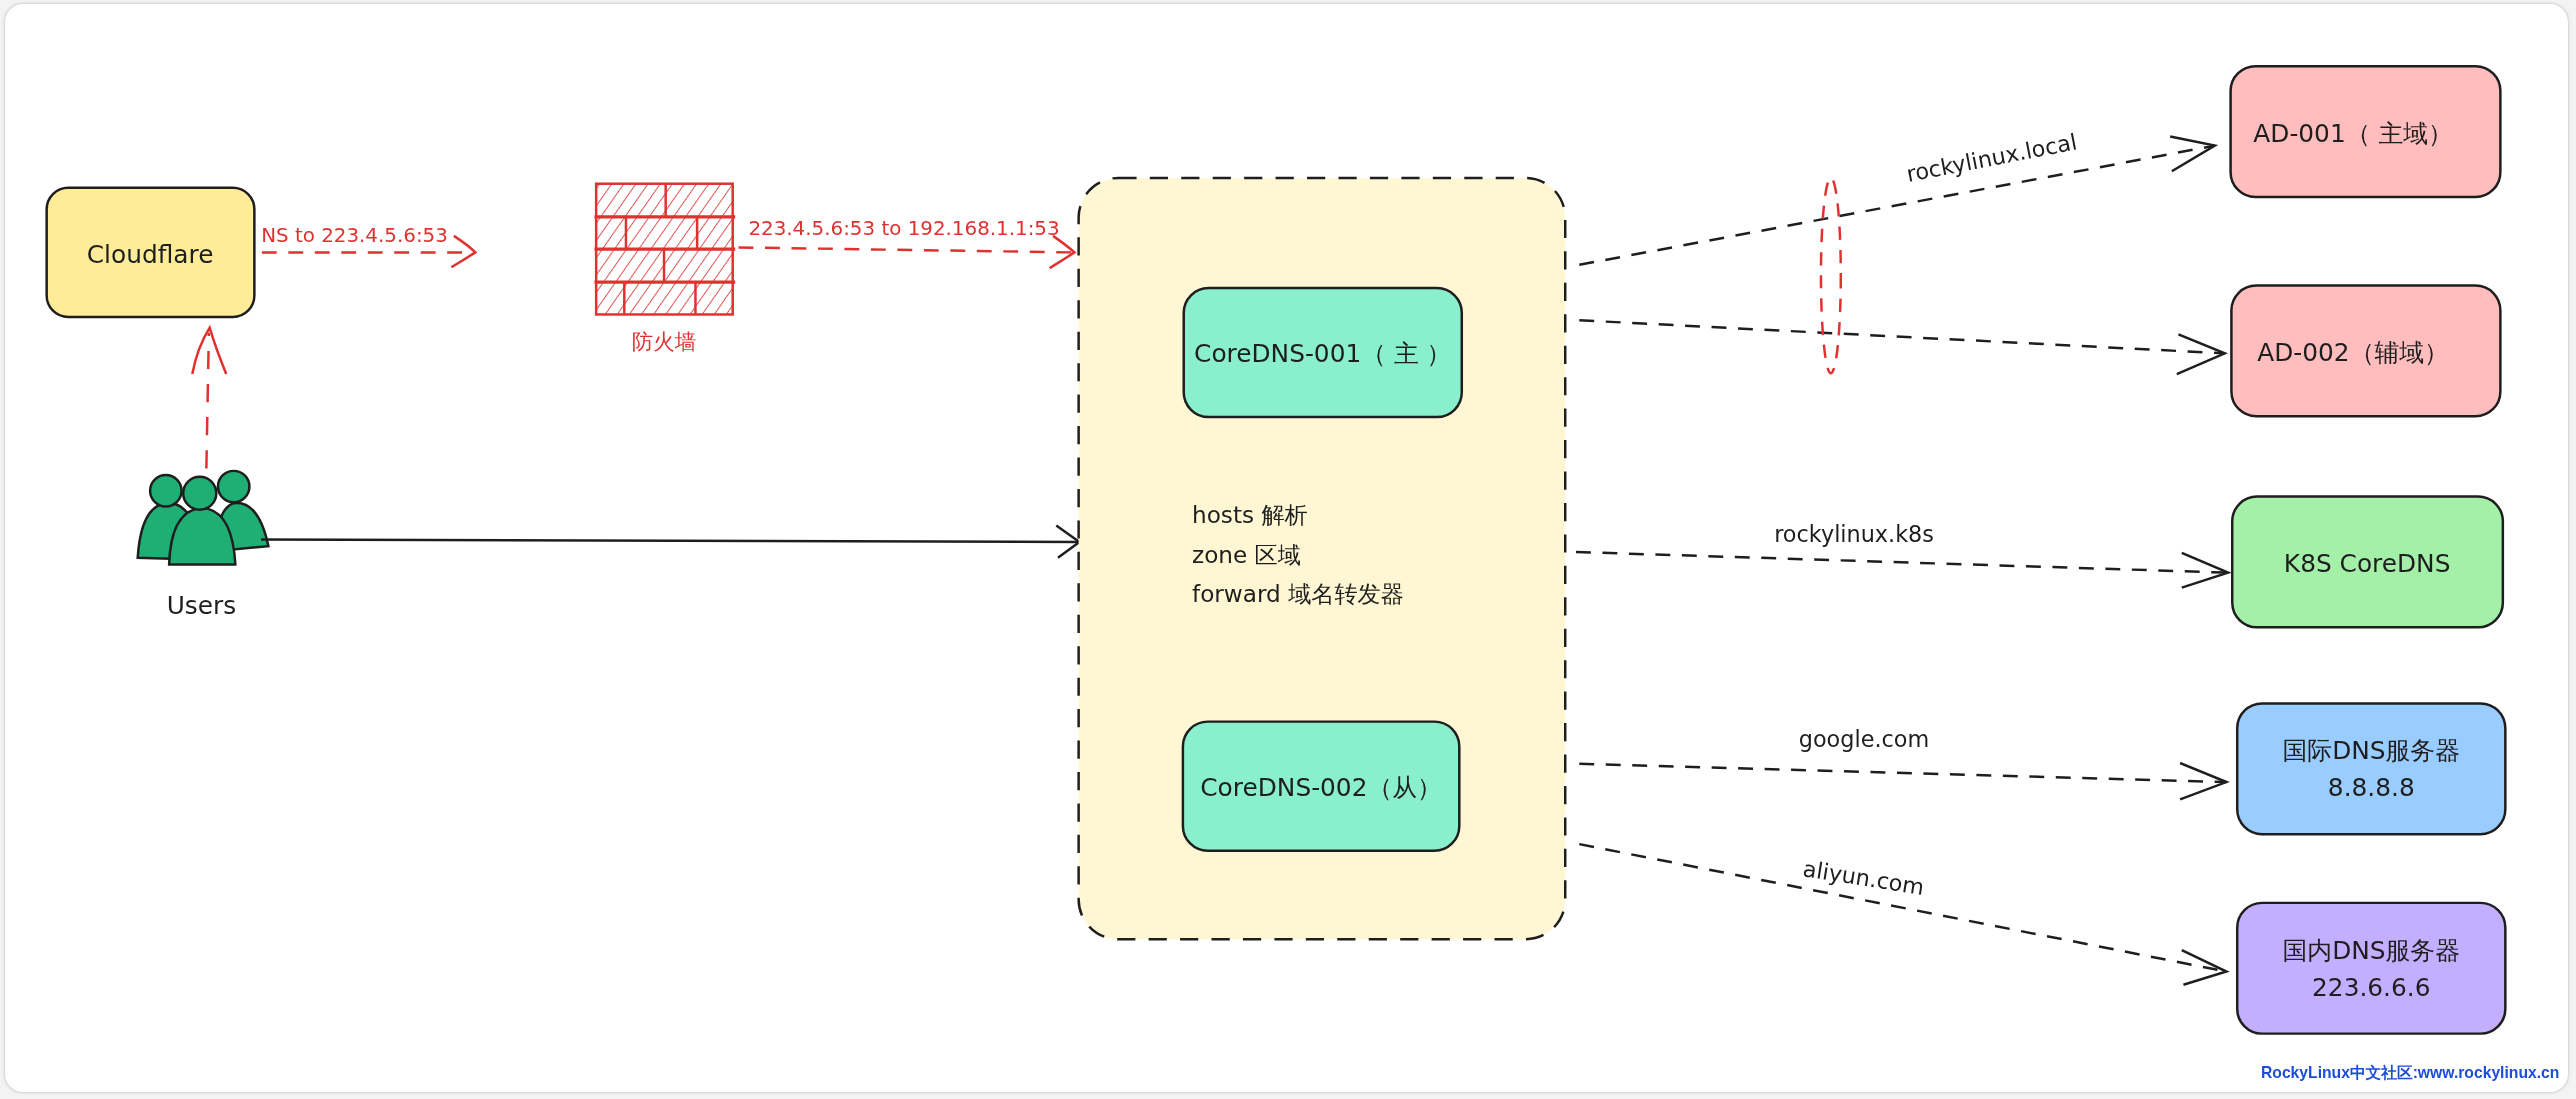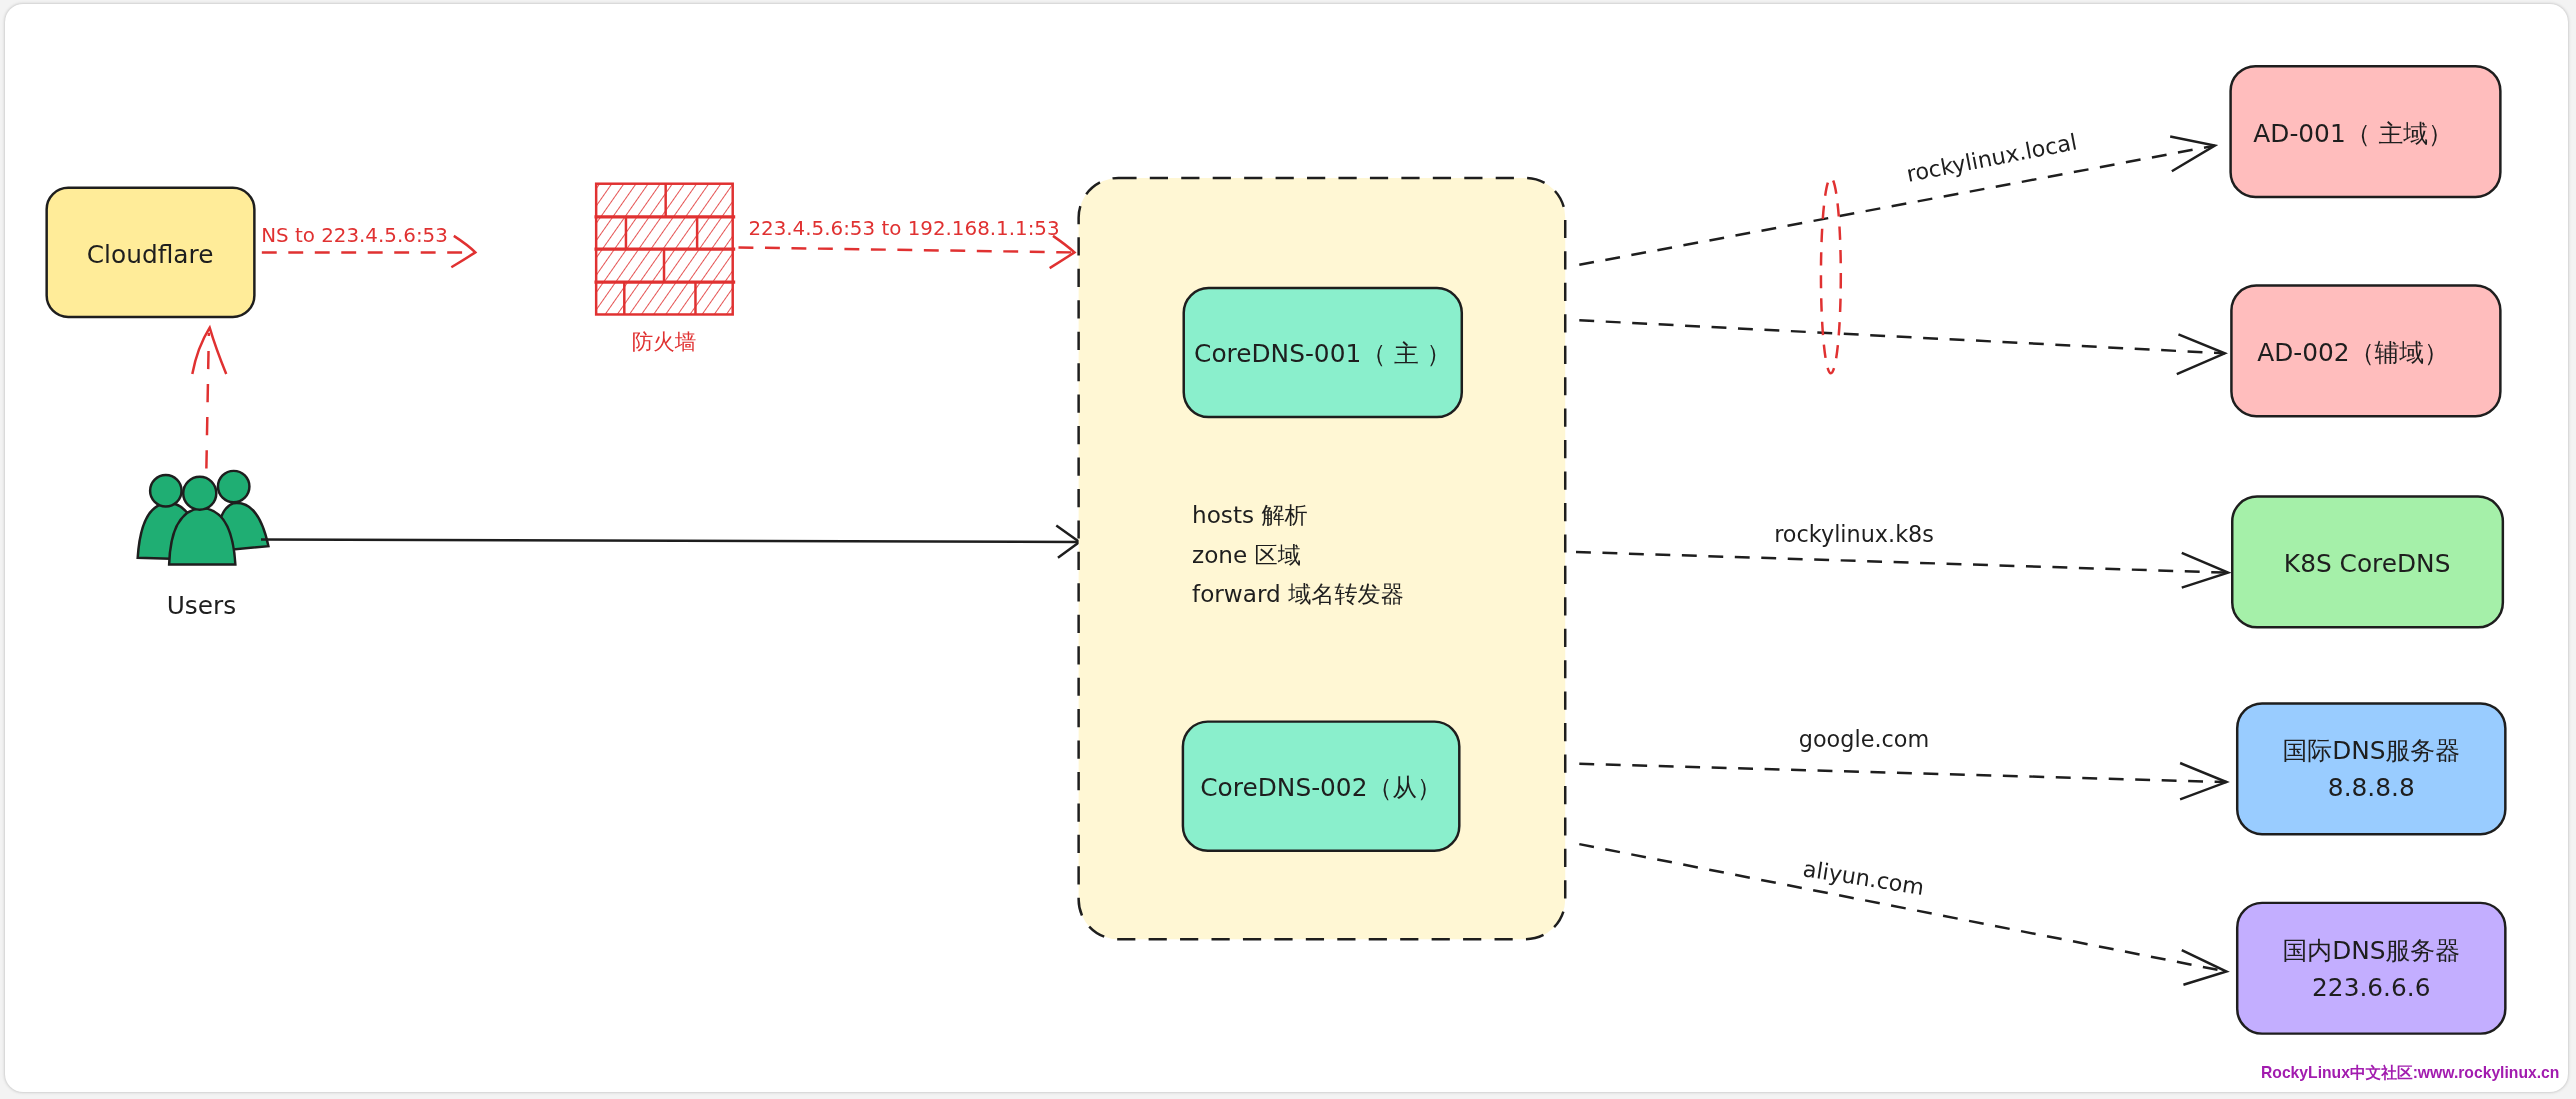--- a/index.html
+++ b/index.html
@@ -8,21 +8,21 @@
       position: absolute; left: 5px; top: 4.1px; width: 2563px; height: 1088px;
       background: #ffffff; border-radius: 18px;
       box-shadow: 0 0 3.3px rgba(0,0,0,0.28);
     }
     svg.diagram { position: absolute; left: 0; top: 0; width: 2576px; height: 1099px; }
     .lbl { font-family: "DejaVu Sans", sans-serif; fill: #1e1e1e; }
     .lbl-red { font-family: "DejaVu Sans", sans-serif; fill: #e03131; }
     .node-text { font-family: "DejaVu Sans", sans-serif; fill: #1e1e1e; font-size: 30px; }
     .footer {
       position: absolute; right: 16.6px; bottom: 15px;
-      font-family: "Liberation Sans", sans-serif; font-weight: bold; font-size: 15.7px; color: #a21caf;
+      font-family: "Liberation Sans", sans-serif; font-weight: bold; font-size: 15.7px; color: #1d4ed8;
     }
   </style>
 </head>
 <body>
 
 <div class="canvas"></div>
 
 <svg class="diagram" viewBox="0 0 3112 1328">
   <defs>
     <pattern id="hatch" patternUnits="userSpaceOnUse" width="12" height="12" patternTransform="rotate(35)">

